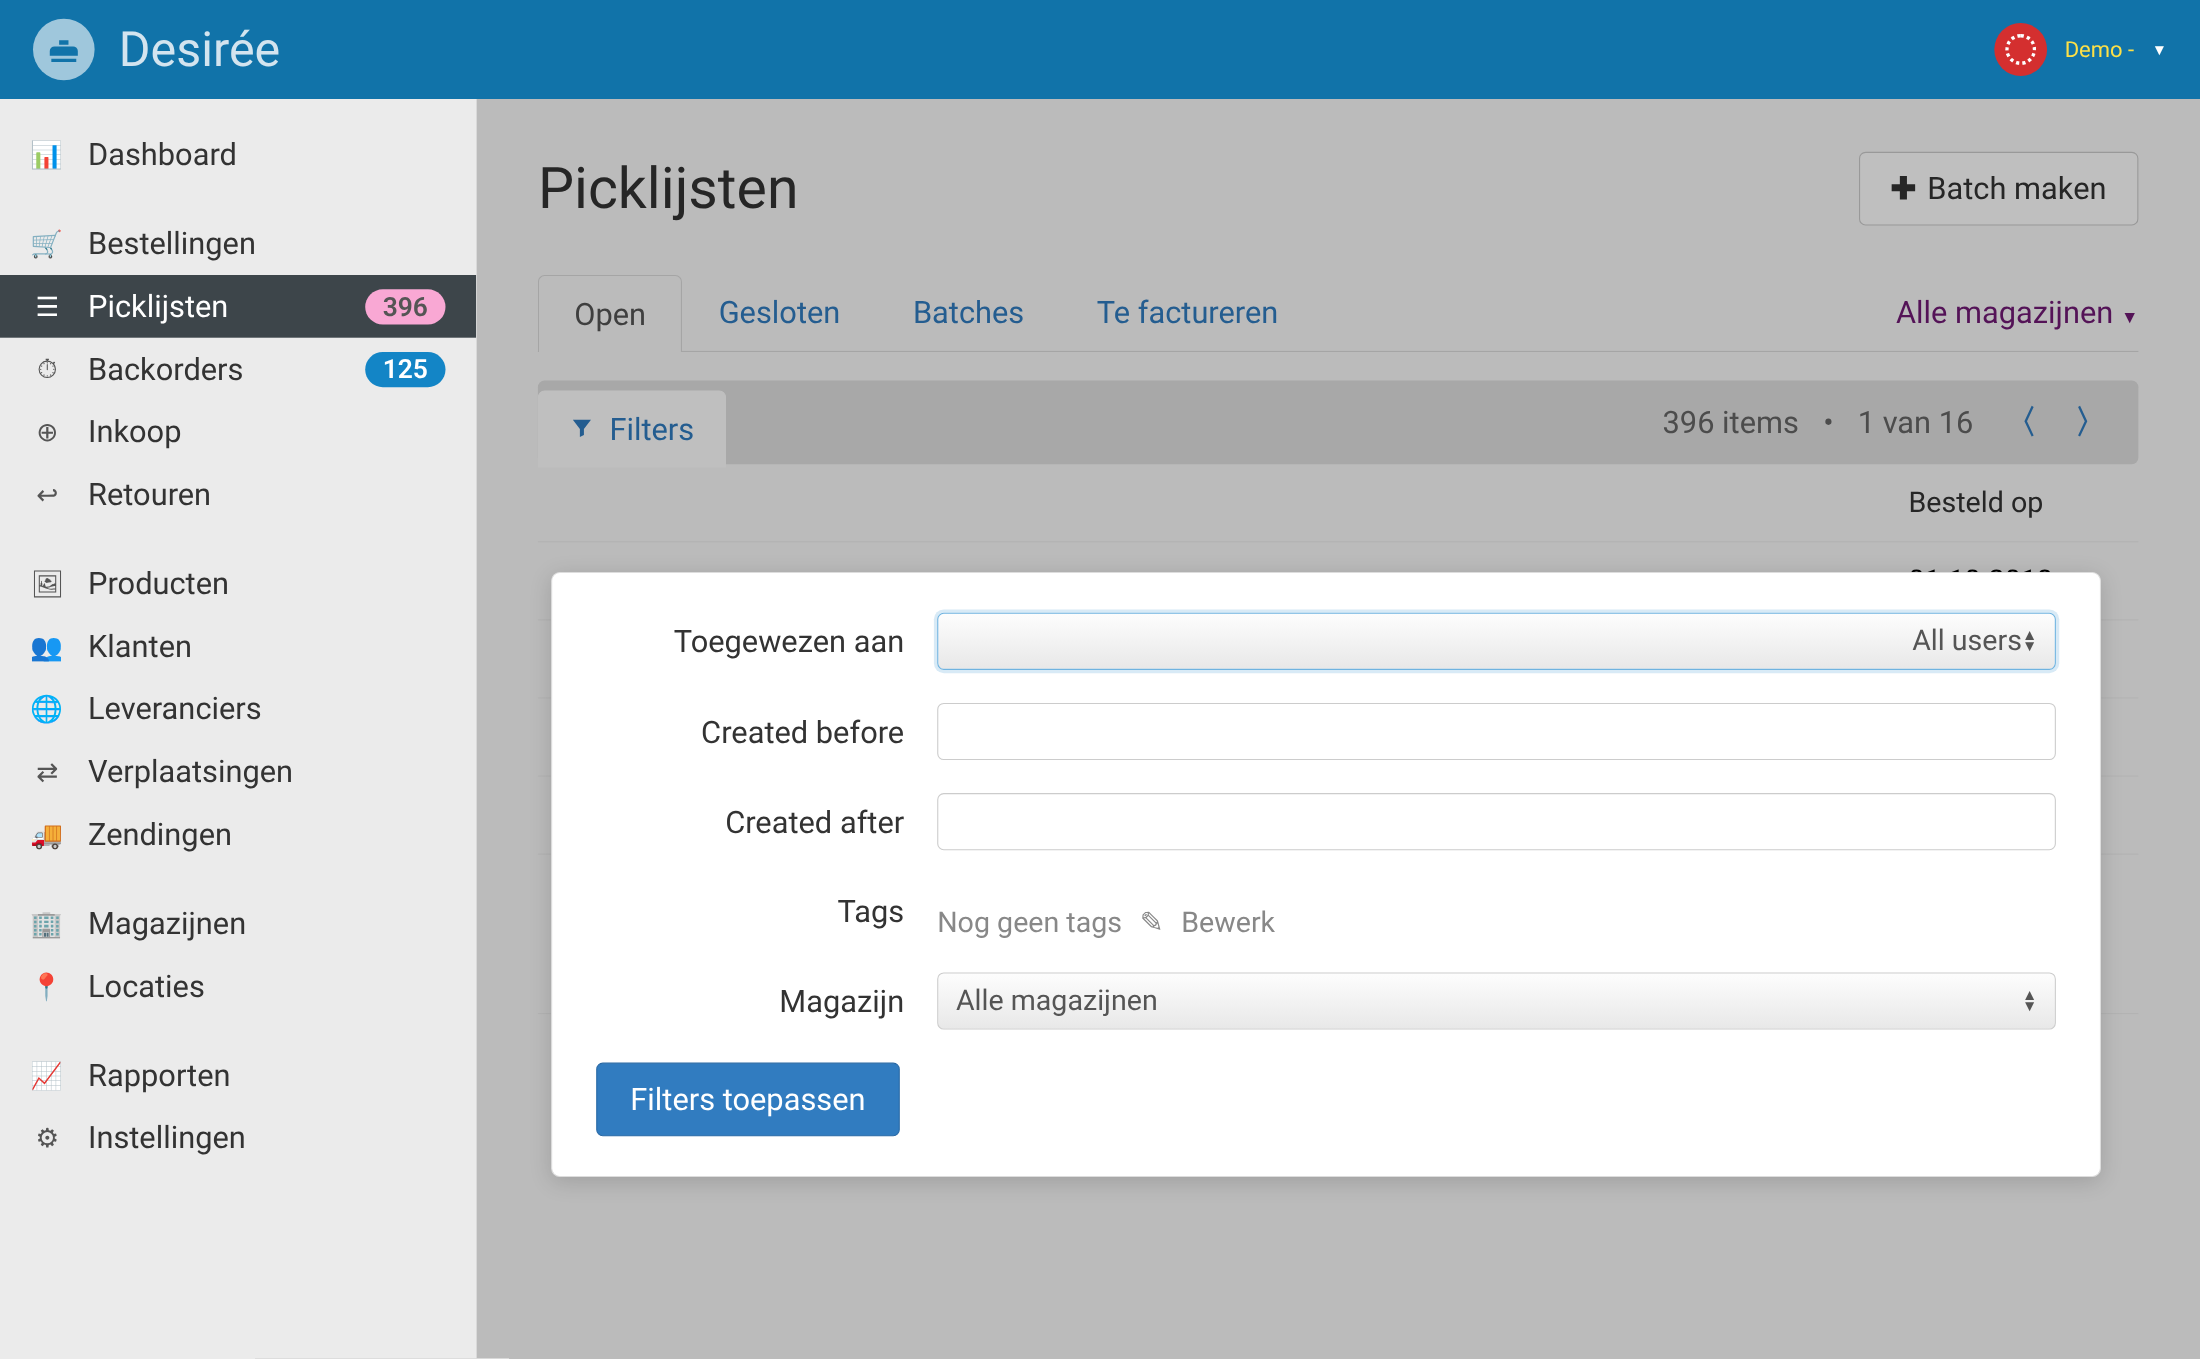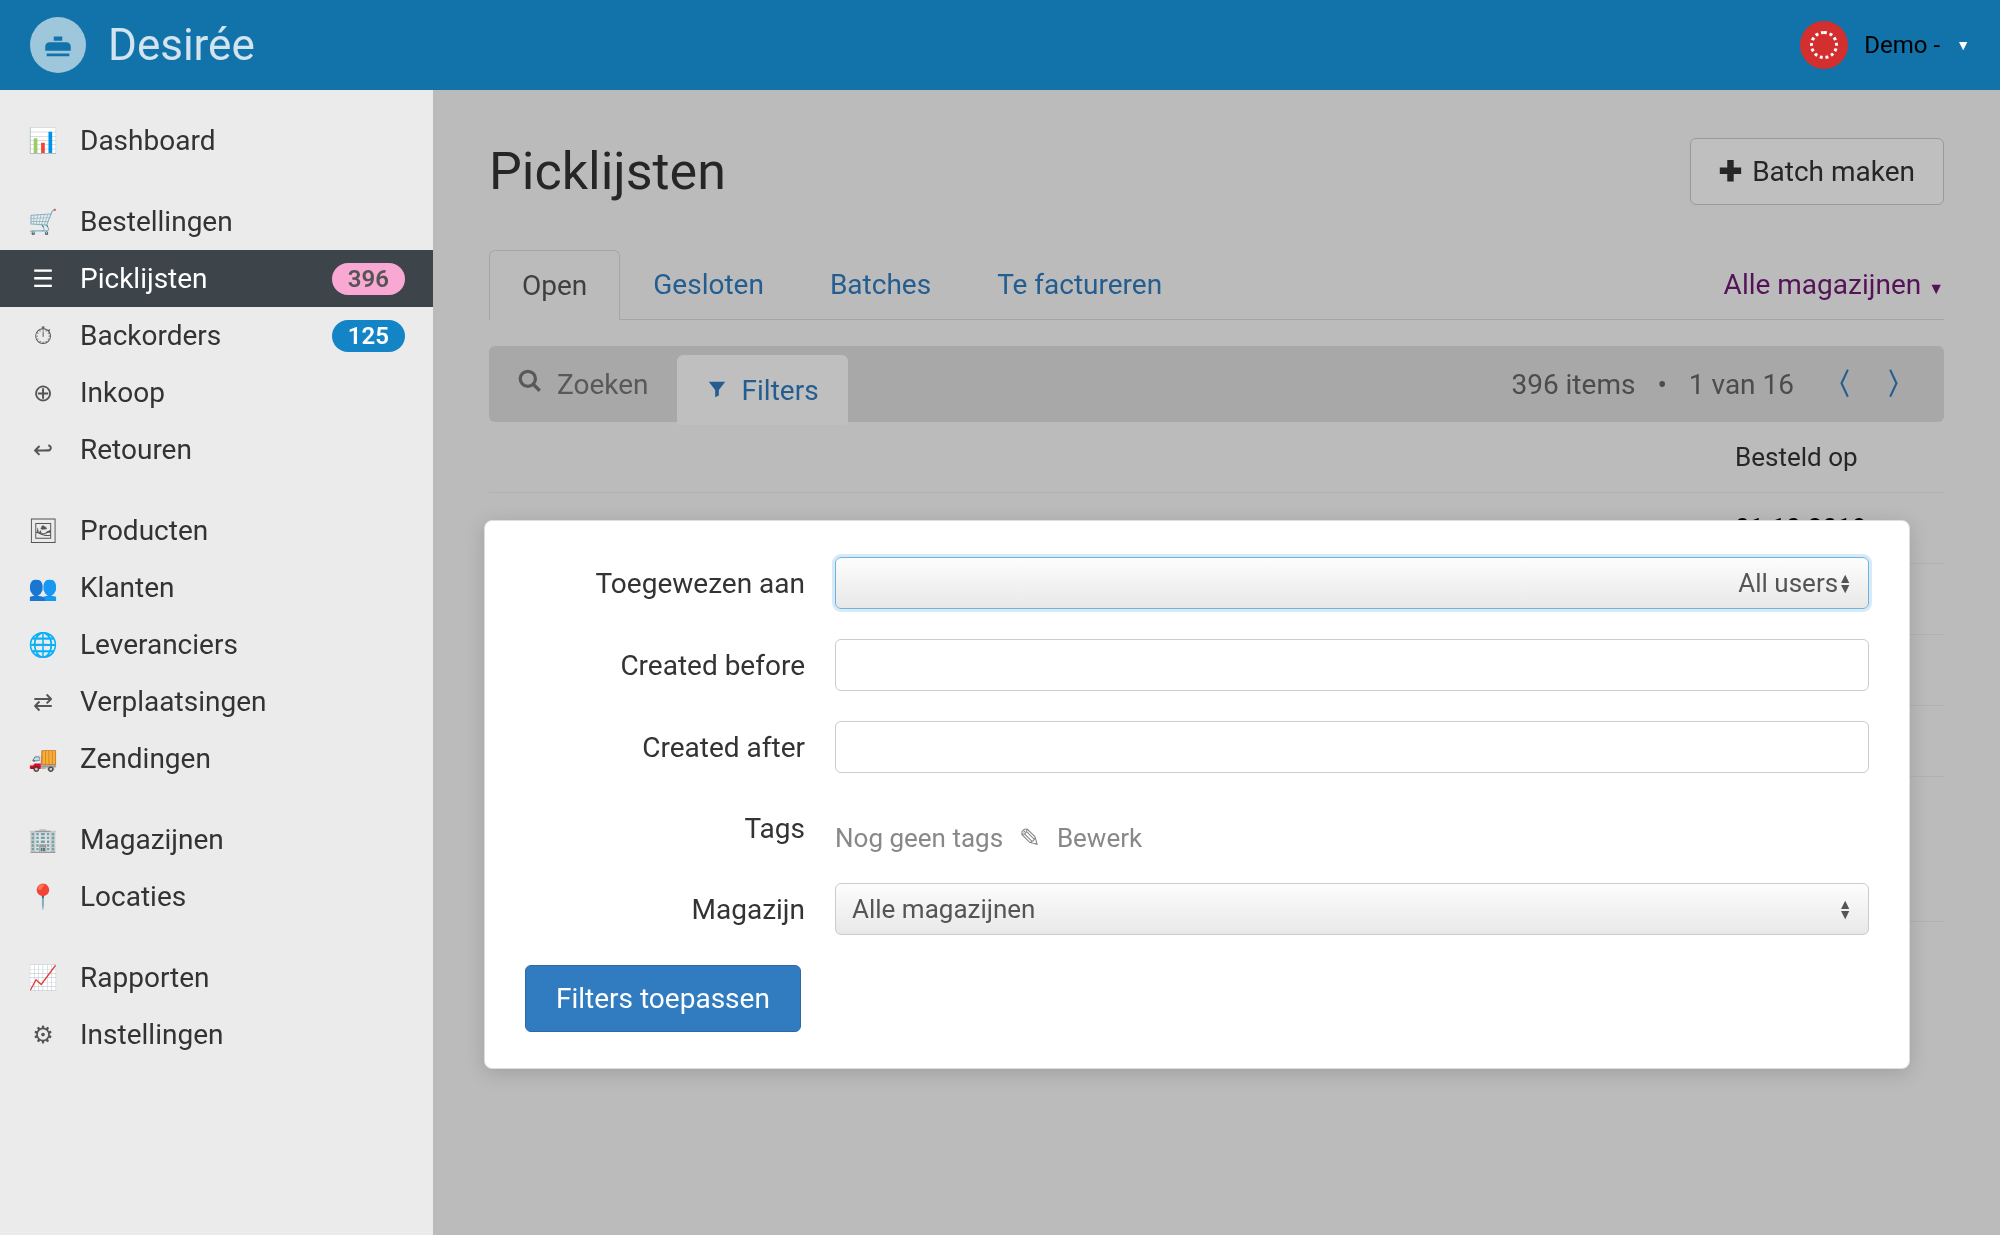--- a/index.html
+++ b/index.html
@@ -5,21 +5,21 @@
 * { margin:0; padding:0; box-sizing:border-box; font-family:-apple-system,BlinkMacSystemFont,"Segoe UI",Roboto,sans-serif; }
 body { background:#f5f5f5; overflow:hidden; width:2000px; height:1235px; position:relative; }
 
 .topbar { height:90px; background:#1173a9; display:flex; align-items:center; padding:0 30px; justify-content:space-between; }
 .brand { display:flex; align-items:center; gap:22px; }
 .brand-logo { width:56px; height:56px; border-radius:50%; background:rgba(255,255,255,.6); display:flex; align-items:center; justify-content:center; }
 .brand-name { color:#d3e4ef; font-size:44px; font-weight:400; }
 .user-menu { display:flex; align-items:center; gap:16px; }
 .user-avatar { width:48px; height:48px; border-radius:50%; background:#d42f2f; position:relative; }
 .user-avatar::before{content:"";position:absolute;inset:10px;border:3px dotted #fff;border-radius:50%;}
-.user-name { color:#000000; font-size:24px; }
+.user-name { color:#fde047; font-size:20px; }
 .user-caret { color:#fff; font-size:14px; }
 
 .layout { display:flex; height:calc(100% - 90px); }
 .sidebar { width:433px; background:#ebebeb; padding:22px 0; overflow-y:auto; }
 .nav-item { display:flex; align-items:center; padding:12px 28px; color:#333; font-size:28px; cursor:pointer; justify-content:space-between; }
 .nav-item.active { background:#3d454a; color:#fff; }
 .nav-left { display:flex; align-items:center; gap:22px; }
 .nav-icon { width:30px; text-align:center; font-size:24px; color:#555; }
 .nav-item.active .nav-icon { color:#fff; }
 .nav-badge { background:#f9a8d4; color:#555; border-radius:16px; padding:2px 16px; font-size:24px; font-weight:600; }
@@ -49,21 +49,21 @@
 .th { color:#333; font-weight:400; }
 .link { color:#317cc0; }
 .status-pill { background:#5cb85c; color:#fff; padding:4px 14px; border-radius:6px; font-size:22px; display:inline-block; }
 .mini-tag { border:1px solid #ccc; border-radius:20px; padding:4px 14px; font-size:22px; color:#555; display:inline-flex; align-items:center; gap:8px; margin-right:8px; }
 .dot { width:14px; height:14px; border-radius:50%; display:inline-block; }
 .sub { color:#888; font-size:24px; }
 .chk { width:26px; height:26px; border:2px solid #bbb; border-radius:6px; }
 
 .overlay { position:absolute; inset:0; background:rgba(0,0,0,.25); z-index:5; }
 
-.filter-panel { position:absolute; left:51px; right:90px; top:430px; background:#fff; border:1px solid #ddd; border-radius:8px; box-shadow:0 4px 20px rgba(0,0,0,.15); z-index:10; padding:36px 40px; }
+.filter-panel { position:absolute; left:68px; right:90px; top:430px; background:#fff; border:1px solid #ddd; border-radius:8px; box-shadow:0 4px 20px rgba(0,0,0,.15); z-index:10; padding:36px 40px; }
 .frow { display:flex; align-items:center; margin-bottom:30px; gap:30px; }
 .flabel { width:280px; text-align:right; font-size:28px; color:#333; }
 .finput { flex:1; height:52px; border:1px solid #ccc; border-radius:6px; padding:0 16px; font-size:26px; background:#fff; }
 .fselect { flex:1; height:52px; border:1px solid #ccc; border-radius:6px; padding:0 16px; font-size:26px; background:linear-gradient(#fdfdfd,#e8e8e8); color:#555; display:flex; align-items:center; justify-content:space-between; cursor:pointer; }
 .fselect.focus { border-color:#6fb3e0; box-shadow:0 0 0 3px rgba(100,170,220,.25);justify-content:flex-end; }
 .ftext { flex:1; font-size:26px; color:#888; display:flex; align-items:flex-end; gap:16px;margin-top:20px; }
 .btn-primary { background:#317cc0; color:#fff; border:1px solid #2a6aa6; padding:16px 30px; font-size:28px; border-radius:6px; cursor:pointer;text-align:right; }
 .sort-arrows{font-size:14px;line-height:10px;color:#555;}
 </style>
 </head>
@@ -204,29 +204,20 @@
           <div class="tab">Te factureren</div>
         </div>
       <div class="warehouse-dd">
         <span>Alle magazijnen</span>
         <span style="font-size:16px;"> ▼</span>
       </div>
     </div>
 
     <div class="search-bar">
       <div class="search-left">
-        <div class="search-tab">
-          <span>
-            <svg width="26" height="26" viewBox="0 0 24 24" fill="none" stroke="#777" stroke-width="3">
-                <circle cx="10" cy="10" r="7"></circle>
-                <line x1="21" y1="21" x2="15" y2="15"></line>
-              </svg>
-          </span>
-          <span>Zoeken</span>
-        </div>
         <div class="search-tab active">
           <span>
             <svg width="22" height="22" viewBox="0 0 24 24" fill="#317cc0">
                 <path d="M3 4h18l-7 9v6l-4 2v-8z"></path>
               </svg>
           </span>
           <span>Filters</span>
         </div>
       </div>
       <div class="search-right">

